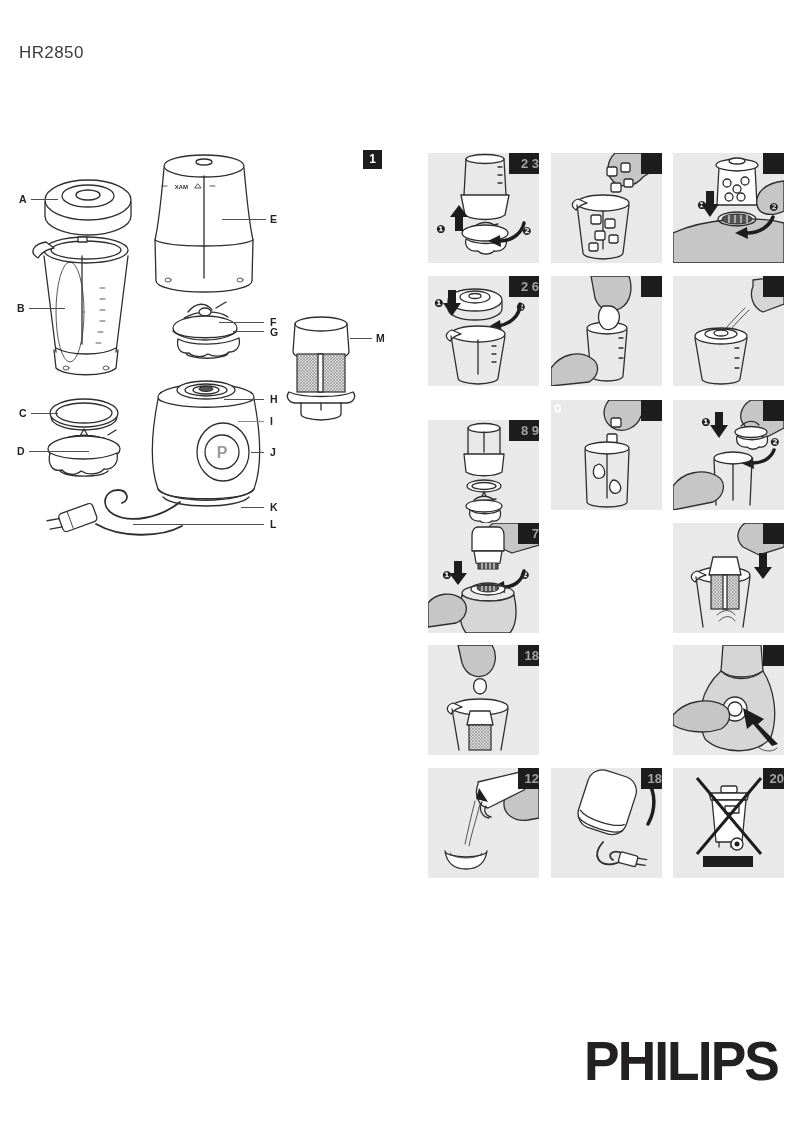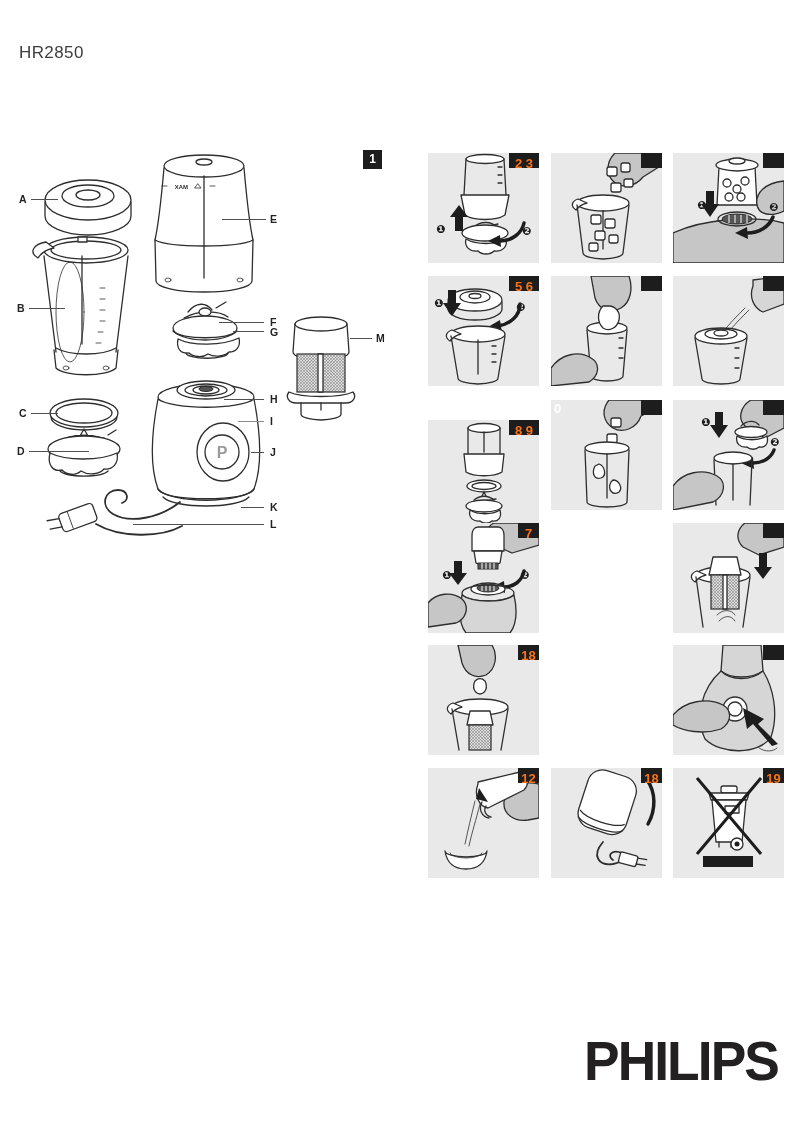--- a/index.html
+++ b/index.html
@@ -6,22 +6,22 @@
   .sheet{position:relative;width:802px;height:1134px;background:#fff;
          font-family:"Liberation Sans",sans-serif;overflow:hidden}
   .model{position:absolute;left:19px;top:43px;font-size:17px;color:#3d3d3d;letter-spacing:.4px}
   .fig-badge{position:absolute;left:363px;top:150px;width:19px;height:19px;background:#1d1d1d;
              color:#fff;font:bold 12px/19px "Liberation Sans",sans-serif;text-align:center}
   .diagram{position:absolute;left:10px;top:140px;width:400px;height:470px}
   .plabel{position:absolute;font-weight:bold;font-size:10.5px;color:#222;line-height:1}
   .lead{position:absolute;height:1px;background:#4f4f4f}
   .cell{position:absolute;width:111px;height:110px;background:#e9e9e9}
   .cell svg{position:absolute;left:0;top:0}
-  .badge{position:absolute;top:0;right:0;min-width:21px;height:15px;background:#1d1d1d;color:#f97316;
-         font:bold 13px/21px "Liberation Sans",sans-serif;text-align:center;overflow:hidden;white-space:nowrap}
+  .badge{position:absolute;top:0;right:0;min-width:21px;height:21px;background:#1d1d1d;color:#a3a3a3;
+         font:bold 13px/21px "Liberation Sans",sans-serif;text-align:right;overflow:hidden;white-space:nowrap}
   .badge.w2{width:30px}
   .spill{position:absolute;top:1px;left:3px;color:#fff;font:bold 13px "Liberation Sans",sans-serif}
   .logo{position:absolute;right:24px;top:1034px;font-size:55px;font-weight:bold;color:#232021;
         letter-spacing:-2px;line-height:1;transform:scaleX(.97);transform-origin:100% 50%}
   
   .ln{fill:none;stroke:#2e2e2e;stroke-width:1.3;stroke-linecap:round;stroke-linejoin:round}
   .ln2{fill:none;stroke:#2e2e2e;stroke-width:.8;stroke-linecap:round}
   .wf{fill:#fff;stroke:#2e2e2e;stroke-width:1.3;stroke-linejoin:round}
   .gf{fill:#c6c6c6;stroke:#2e2e2e;stroke-width:1.3;stroke-linejoin:round}
   .df{fill:#d6d6d6;stroke:#2e2e2e;stroke-width:1.3;stroke-linejoin:round}
@@ -242,21 +242,21 @@
       <path class="ln" d="M20,26 L20,33 A27,11 0 0 0 74,33 L74,26"></path>
       <text class="mark" x="6" y="31">❶</text>
       <path class="kf" d="M20,14 h8 v13 h5 l-9,13 -9,-13 h5 z"></path>
       <text class="mark" x="88" y="35">❷</text>
       <path class="ka" d="M92,28 C92,40 82,48 70,50"></path>
       <path class="kf" d="M72,44 L60,51 L74,57 Z"></path>
       <ellipse class="wf" cx="50" cy="58" rx="27" ry="8"></ellipse>
       <path class="wf" d="M24,54 C18,56 16,61 22,65 C25,61 29,59 33,58 Z"></path>
       <path class="ln" d="M23,60 L30,102 M77,60 L70,102 M30,102 A20,6 0 0 0 70,102 M50,64 V98 M64,70 h4 M64,78 h4 M64,86 h4"></path>
     </svg>
-    <div class="badge w2">5 6</div>
+    <div class="badge w2">2 6</div>
   </div>
 
   <div class="cell" style="left:551px;top:276px">
     <svg width="111" height="110" viewBox="0 0 111 110">
       <path class="gf" d="M40,0 L78,0 C82,12 80,26 70,32 C60,38 48,34 44,22 Z"></path>
       <ellipse class="wf" cx="56" cy="52" rx="20" ry="6"></ellipse>
       <path class="ln" d="M36,54 L40,100 M76,54 L72,100 M40,100 A16,5 0 0 0 72,100 M68,62 h4 M68,72 h4 M68,82 h4"></path>
       <path class="wf" d="M52,30 C46,36 46,46 52,52 C58,56 66,52 68,44 C70,36 64,30 58,30 Z"></path>
       <path class="gf" d="M0,92 C10,78 28,74 40,82 C50,88 48,100 38,106 L0,110 Z"></path>
     </svg>
@@ -421,17 +421,17 @@
       <rect class="wf" x="48" y="18" width="16" height="7" rx="2"></rect>
       <path class="wf" d="M36,25 L76,25 L74,32 L38,32 Z"></path>
       <path class="wf" d="M39,32 L73,32 L69,74 L43,74 Z"></path>
       <rect class="ln" x="52" y="38" width="14" height="7"></rect>
       <path class="ln" d="M46,74 L46,79 M58,74 L58,79"></path>
       <circle class="wf" cx="64" cy="76" r="6"></circle>
       <circle class="kf" cx="64" cy="76" r="2.5"></circle>
       <path d="M24,10 L88,86 M88,10 L24,86" stroke="#1d1d1d" stroke-width="3" fill="none"></path>
       <rect class="kf" x="30" y="88" width="50" height="11"></rect>
     </svg>
-    <div class="badge">19</div>
+    <div class="badge">20</div>
   </div>
 
   <div class="logo">PHILIPS</div>
 </div>
 
 </body></html>

